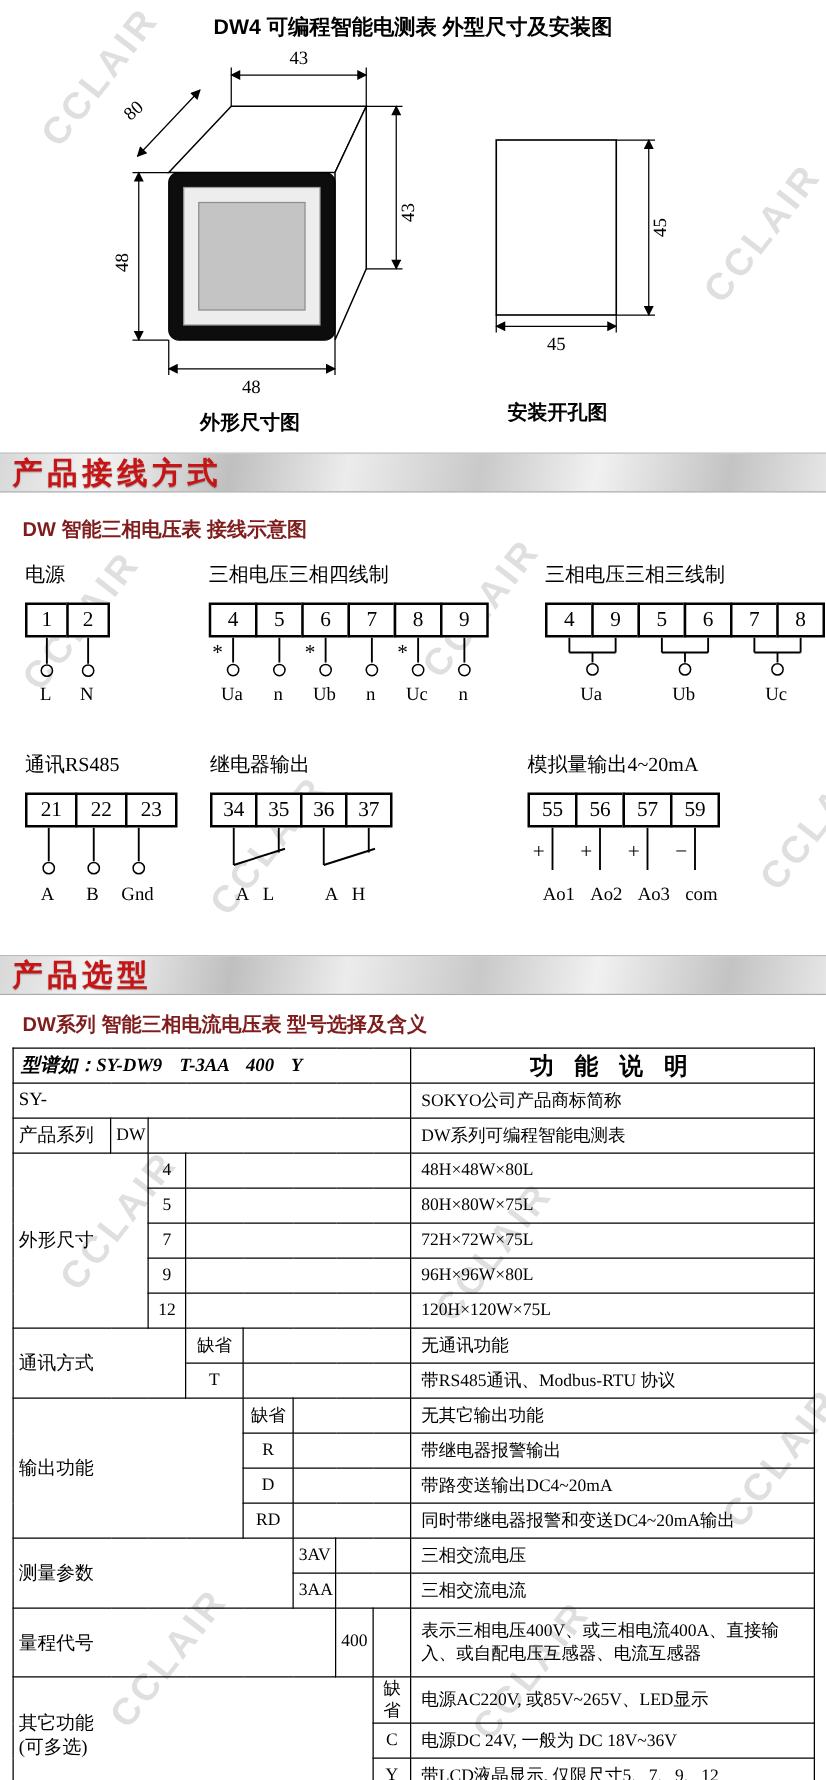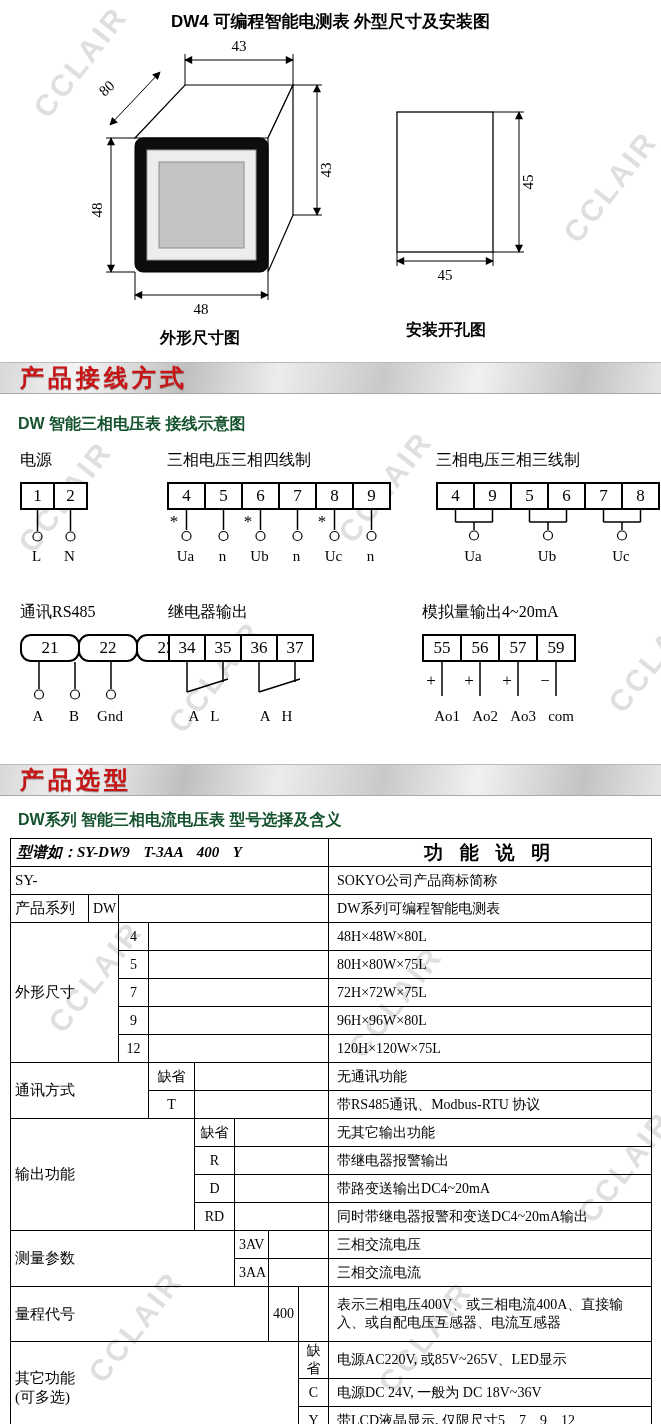--- a/index.html
+++ b/index.html
@@ -7,43 +7,43 @@
   .page{position:relative;width:661px;height:1424px;background:#fff;overflow:hidden;}
   .wm{position:absolute;font:bold 30px "Liberation Sans",sans-serif;color:rgba(150,150,150,.30);
       transform:rotate(-52deg);letter-spacing:3px;pointer-events:none;z-index:0;}
   .page-title{position:absolute;top:10px;left:0;width:661px;text-align:center;
       font:bold 17px "Liberation Sans",sans-serif;color:#000;z-index:2;}
   .caption{position:absolute;font:bold 16px "Liberation Sans",sans-serif;z-index:2;}
   .banner{position:absolute;left:0;width:661px;height:30px;z-index:2;
       background:linear-gradient(100deg,#d8d8d8 0%,#f4f4f4 12%,#bfbfbf 28%,#ececec 42%,#c9c9c9 58%,#f1f1f1 72%,#c3c3c3 88%,#e6e6e6 100%);
       border-top:1px solid #bbb;border-bottom:1px solid #aaa;display:flex;align-items:center;}
   .banner-text{font:bold 24px "Liberation Sans",sans-serif;color:#c81414;letter-spacing:4px;
-      padding-left:20px;text-shadow:0 1px 1px rgba(60,0,0,.45);}
-  .section-title{position:absolute;left:18px;font:bold 16px "Liberation Sans",sans-serif;color:#14532d;z-index:2;}
+      padding-left:10px;text-shadow:0 1px 1px rgba(60,0,0,.45);}
+  .section-title{position:absolute;left:18px;font:bold 16px "Liberation Sans",sans-serif;color:#7f1d1d;z-index:2;}
   .dim-svg{position:absolute;left:0;top:30px;z-index:1;}
   .dim-svg text{font:15px "Liberation Serif",serif;fill:#000;}
   .dim-svg .dim,.dim-svg .ext{stroke:#000;stroke-width:1;fill:none;}
   .dim-svg .edge{stroke:#000;stroke-width:1.2;}
   
   .wgroup{position:absolute;z-index:2;}
   .wlabel{font:16px "Liberation Serif",serif;height:20px;margin-bottom:12px;white-space:nowrap;}
   .trow{display:flex;}
   .tbox{height:28px;border:2px solid #000;margin-left:-2px;display:flex;align-items:center;justify-content:center;
       font:17px "Liberation Serif",serif;background:#fff;box-sizing:border-box;}
   .trow .tbox:first-child{margin-left:0;}
   .wires{display:block;}
   .wires line{stroke:#000;stroke-width:1.5;}
   .wires circle{fill:none;stroke:#000;stroke-width:1.2;}
   .wires text{font:17px "Liberation Serif",serif;fill:#000;}
   .prow{display:flex;font:15px "Liberation Serif",serif;}
   .prow span{display:block;text-align:center;white-space:nowrap;}
   .g-power .tbox{width:35px;}   .g-power .prow span{width:33px;}
   .g-4wire .tbox{width:39px;}   .g-4wire .prow span{width:37px;}
   .g-3wire .tbox{width:39px;}   .g-3wire .prow span{width:74px;}
-  .g-rs485 .tbox{width:60px;border-radius:11px;}   .g-rs485 .prow span{width:36px;}
+  .g-rs485 .tbox{width:42px;}   .g-rs485 .prow span{width:36px;}
   .g-relay .tbox{width:38px;}   .g-relay .prow span{width:72px;word-spacing:8px;}
   .g-analog .tbox{width:40px;}  .g-analog .prow span{width:38px;text-align:right;}
   
   .sel-table{position:absolute;left:10px;top:838px;width:641px;border-collapse:collapse;table-layout:fixed;
       font:14px "Liberation Serif",serif;z-index:2;background:transparent;}
   .sel-table td{border:1px solid #000;padding:0 4px;height:27px;overflow:hidden;vertical-align:middle;}
   .sel-table .hl{font-weight:bold;font-size:15px;word-spacing:10px;padding-left:6px;font-style:italic;}
   .sel-table .hr{font-weight:bold;font-size:19px;text-align:center;letter-spacing:6px;}
   .sel-table .lbl{font-size:15px;text-align:left;}
   .sel-table .code{text-align:center;}

